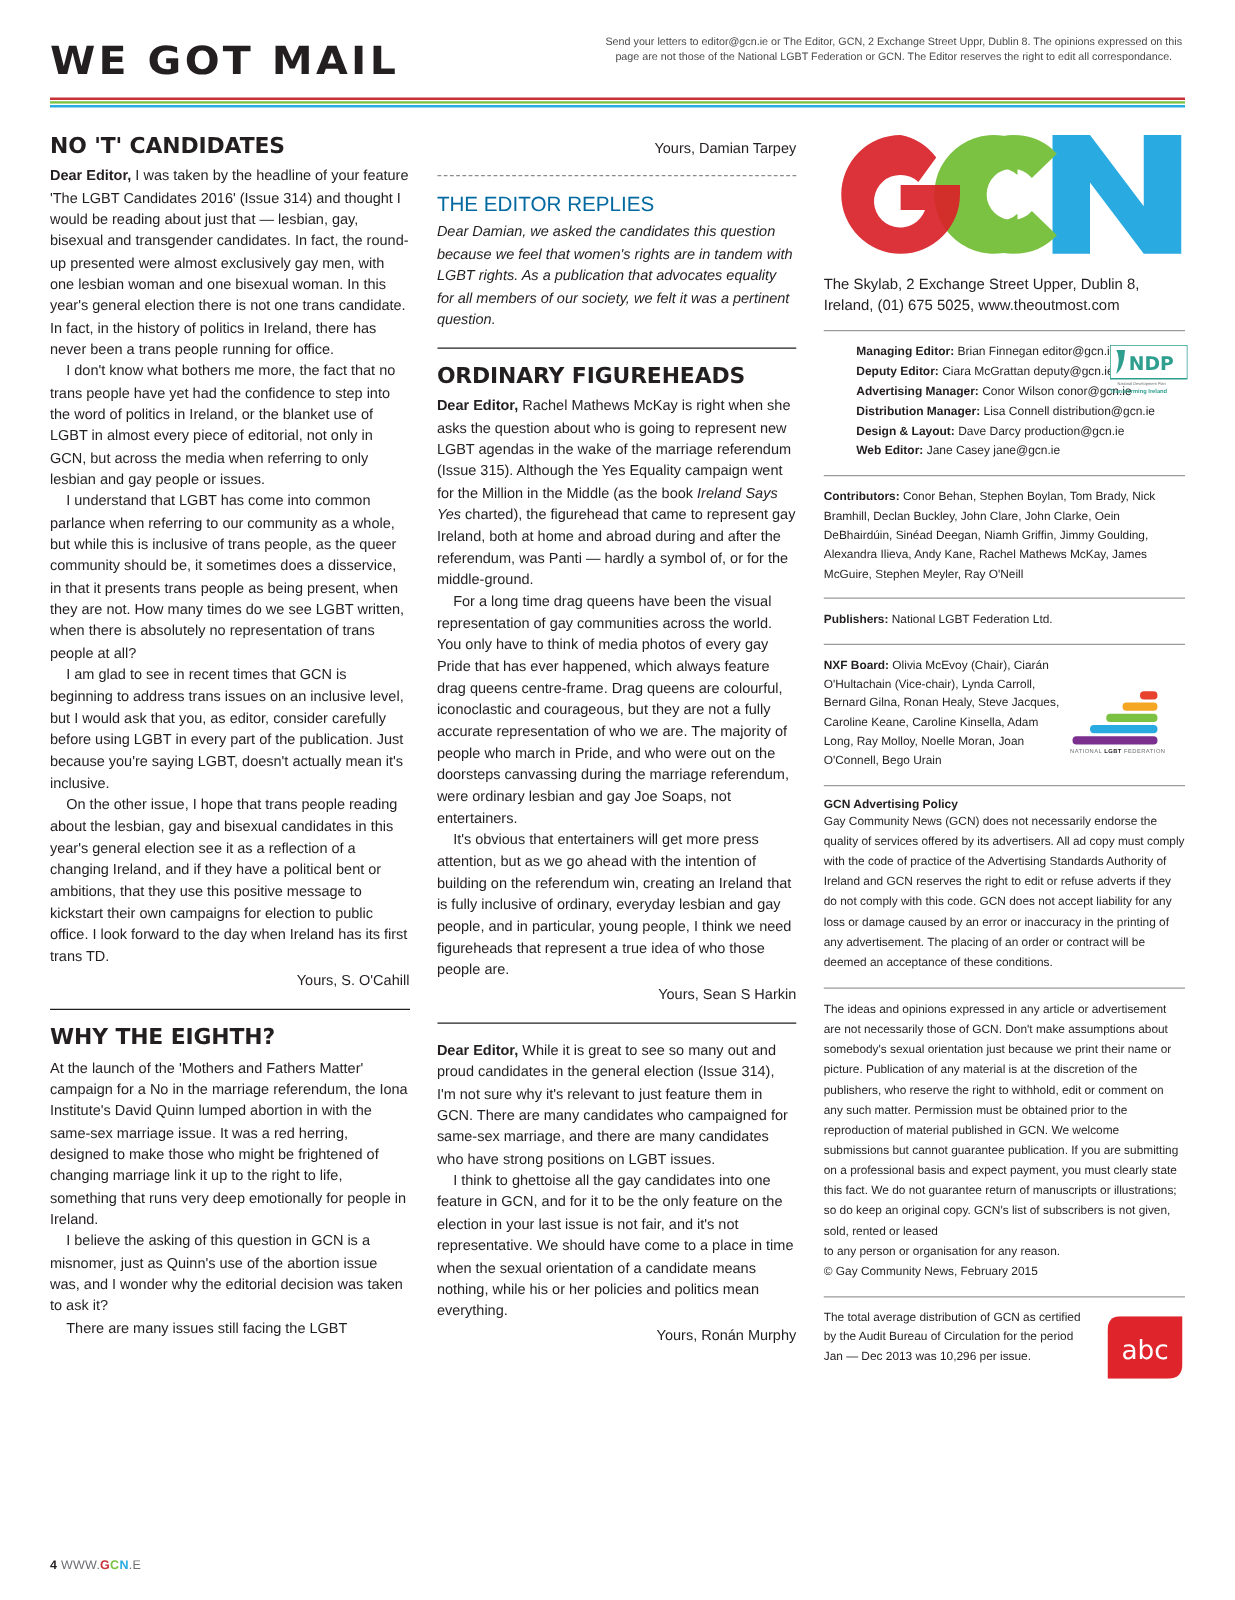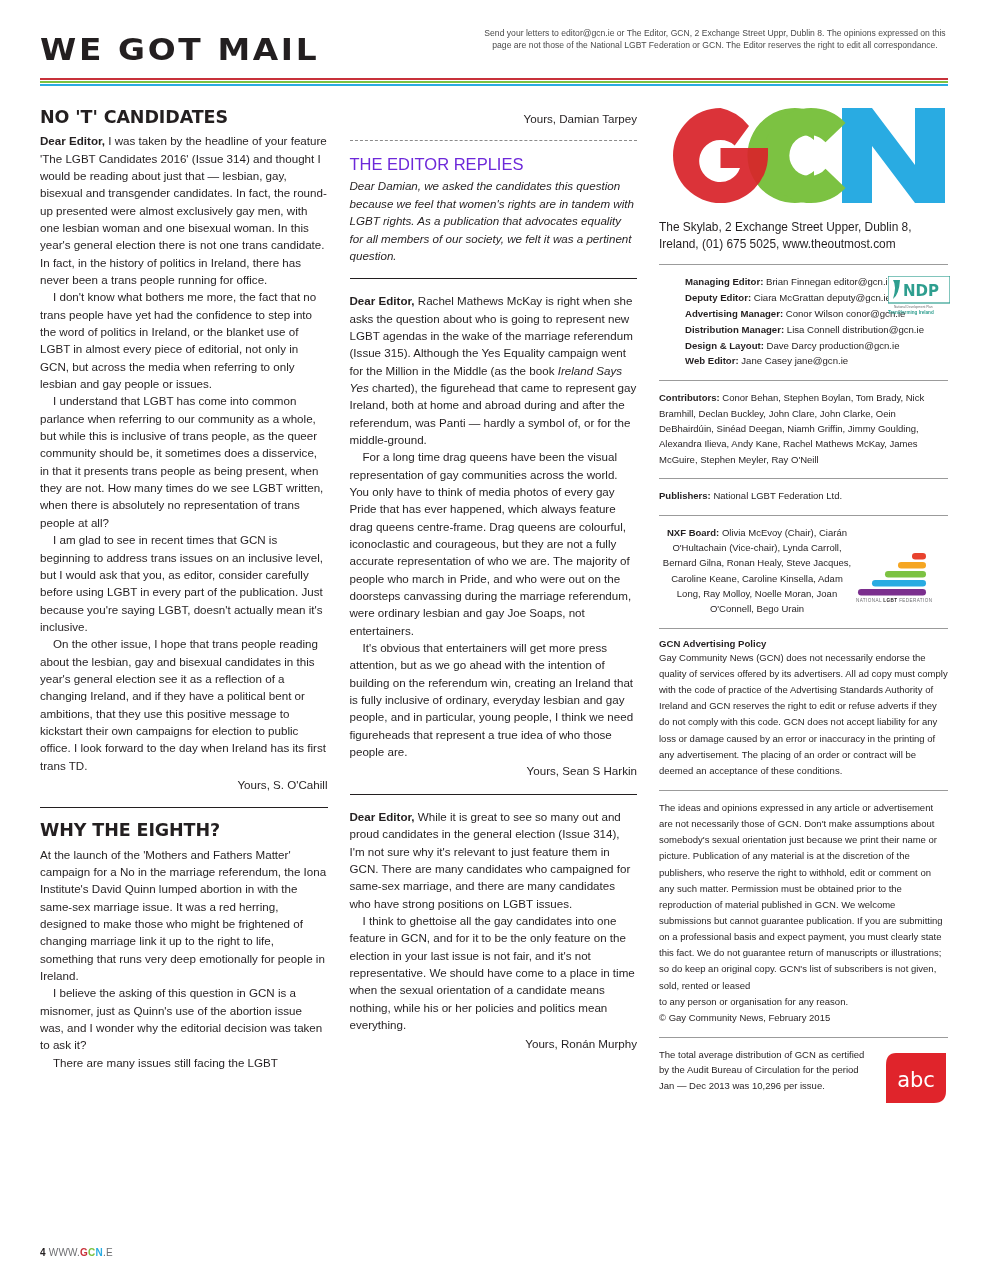--- a/index.html
+++ b/index.html
@@ -75,21 +75,21 @@
     letter-spacing: -0.1px;
     margin: 0 0 5px 0;
     color: #231f20;
     line-height: 1.1;
   }
   h2.letter-head-light {
     font-family: "Liberation Sans", sans-serif;
     font-weight: 400;
     font-size: 16.5px;
     margin: 0 0 4px 0;
-    color: #6d28d9;
+    color: #0369a1;
     line-height: 1.1;
   }
   p.body {
     font-size: 11.6px;
     line-height: 1.497;
     margin: 0;
     text-align: left;
     color: #231f20;
   }
   p.body + p.body { text-indent: 13px; }
@@ -164,21 +164,21 @@
     color: #231f20;
   }
   .nxf-wrap { position: relative; }
   .nxf-logo {
     position: absolute;
     right: 0px;
     top: 26px;
     width: 96px;
     height: 52px;
   }
-  .nxf-text { width: 196px; text-align: center; }
+  .nxf-text { width: 196px; }
 
   .policy-body {
     font-size: 9.5px;
     line-height: 1.70;
     margin: 0;
     color: #231f20;
   }
 
   .abc-wrap { position: relative; min-height: 60px; }
   .abc-text { width: 214px; }
@@ -257,20 +257,21 @@
       <hr class="dashed-rule">
 
       <div>
         <h2 class="letter-head-light">THE EDITOR REPLIES</h2>
         <p class="body italic">Dear Damian, we asked the candidates this question because we feel that women's rights are in tandem with LGBT rights. As a publication that advocates equality for all members of our society, we felt it was a pertinent question.</p>
       </div>
 
       <hr class="solid-rule">
 
       <div>
+        <h2 class="letter-head">ORDINARY FIGUREHEADS</h2>
         <p class="body"><span class="lead">Dear Editor,</span><span> Rachel Mathews McKay is right when she asks the question about who is going to represent new LGBT agendas in the wake of the marriage referendum (Issue 315). Although the Yes Equality campaign went for the Million in the Middle (as the book </span><em>Ireland Says Yes</em><span> charted), the figurehead that came to represent gay Ireland, both at home and abroad during and after the referendum, was Panti — hardly a symbol of, or for the middle-ground.</span></p>
         <p class="body">For a long time drag queens have been the visual representation of gay communities across the world. You only have to think of media photos of every gay Pride that has ever happened, which always feature drag queens centre-frame. Drag queens are colourful, iconoclastic and courageous, but they are not a fully accurate representation of who we are. The majority of people who march in Pride, and who were out on the doorsteps canvassing during the marriage referendum, were ordinary lesbian and gay Joe Soaps, not entertainers.</p>
         <p class="body">It's obvious that entertainers will get more press attention, but as we go ahead with the intention of building on the referendum win, creating an Ireland that is fully inclusive of ordinary, everyday lesbian and gay people, and in particular, young people, I think we need figureheads that represent a true idea of who those people are.</p>
         <p class="sig">Yours, Sean S Harkin</p>
       </div>
 
       <hr class="solid-rule">
 
       <div>
         <p class="body"><span class="lead">Dear Editor,</span><span>  While it is great to see so many out and proud candidates in the general election (Issue 314), I'm not sure why it's relevant to just feature them in GCN. There are many candidates who campaigned for same-sex marriage, and there are many candidates who have strong positions on LGBT issues.</span></p>

